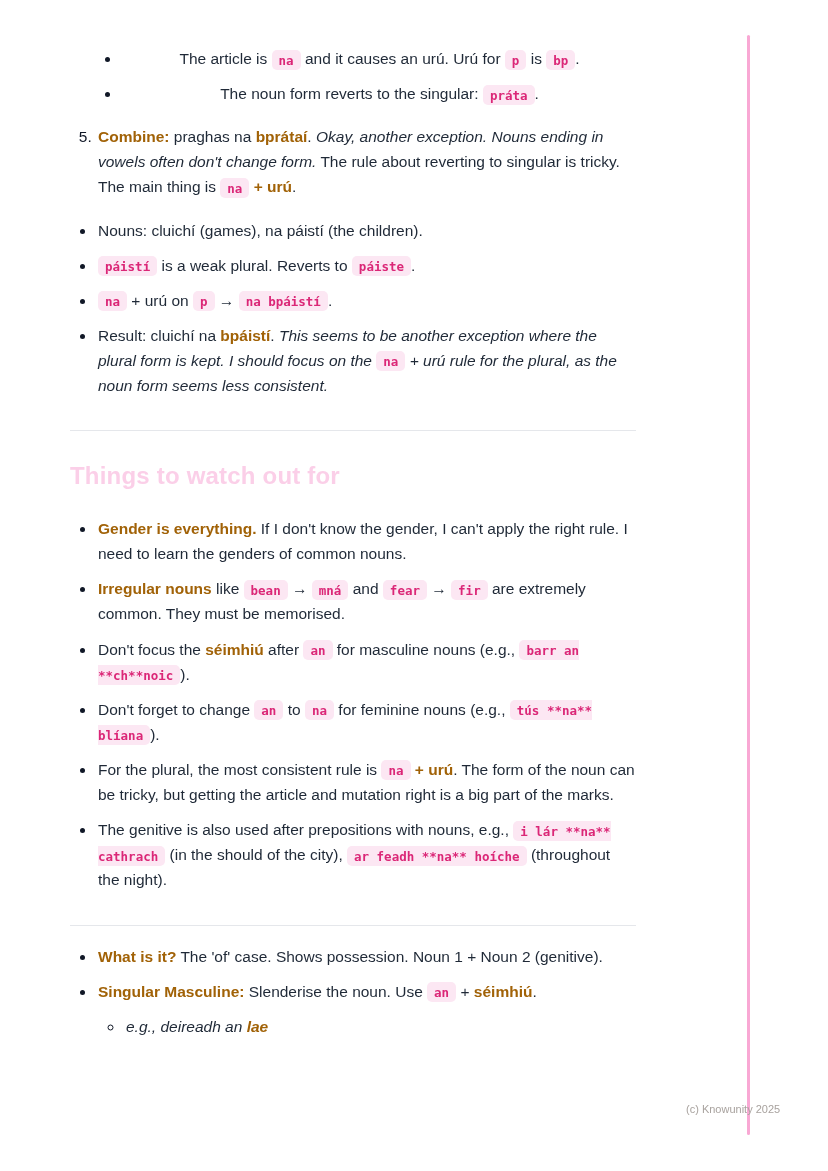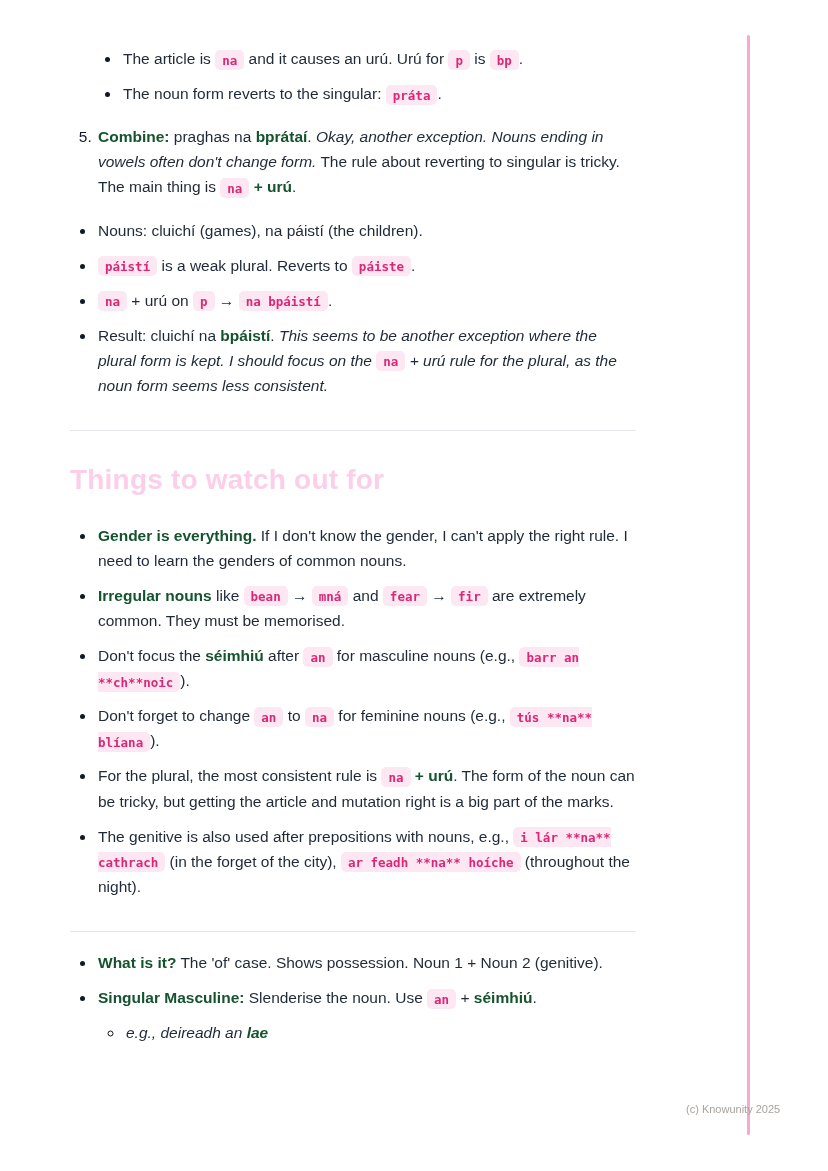--- a/index.html
+++ b/index.html
@@ -15,37 +15,37 @@
   }
   .content {
     position: absolute;
     left: 70px; top: 36px;
     width: 566px;
     font-size: 15.5px;
     line-height: 1.62;
   }
   .content > :first-child { margin-top: 0; }
   ul.blist, ol.blist { margin: 18px 0; padding-left: 26px; }
-  ul.l2 { margin-left: 25px; margin-top: 0; }
+  ul.l2 { margin-left: 25px; margin-top: 0; text-align: center; }
   li { margin: 10px 0; padding-left: 2px; }
   li::marker { color: #111827; }
   ul.sub { list-style: circle; margin: 8px 0 0; padding-left: 26px; }
-  .b { font-weight: 700; color: #14532d; }
+  .b { font-weight: 700; color: #a16207; }
   .i { font-style: italic; }
   code.chip {
     font-family: "DejaVu Sans Mono", monospace;
     font-size: 12.5px;
     background: var(--code-bg, #fce7f3);
     color: var(--code-text, #db2777);
     padding: 2.5px 7px;
     border-radius: 5px;
     font-weight: 700;
   }
   h2.section {
-    font-size: 28px;
+    font-size: 24px;
     font-weight: 800;
     color: var(--heading-color, #fbcfe8);
     margin: 26px 0 20px;
     letter-spacing: 0.2px;
   }
   hr.rule {
     border: none;
     border-top: 1px solid var(--rule-color, #e5e7eb);
     margin: 32px 0 0;
   }
@@ -83,21 +83,21 @@
       <li><span>Result: cluichí na </span><span class="b">bpáistí</span><span>. </span><span class="i">This seems to be another exception where the plural form is kept. I should focus on the </span><code class="chip">na</code><span class="i"> + urú rule for the plural, as the noun form seems less consistent.</span></li>
     </ul>
     <hr class="rule">
     <h2 class="section">Things to watch out for</h2>
     <ul class="blist">
       <li><span class="b">Gender is everything.</span><span> If I don't know the gender, I can't apply the right rule. I need to learn the genders of common nouns.</span></li>
       <li><span class="b">Irregular nouns</span><span> like </span><code class="chip">bean</code><span> → </span><code class="chip">mná</code><span> and </span><code class="chip">fear</code><span> → </span><code class="chip">fir</code><span> are extremely common. They must be memorised.</span></li>
       <li><span>Don't focus the </span><span class="b">séimhiú</span><span> after </span><code class="chip">an</code><span> for masculine nouns (e.g., </span><code class="chip">barr an **ch**noic</code><span>).</span></li>
       <li><span>Don't forget to change </span><code class="chip">an</code><span> to </span><code class="chip">na</code><span> for feminine nouns (e.g., </span><code class="chip">tús **na** blíana</code><span>).</span></li>
       <li><span>For the plural, the most consistent rule is </span><code class="chip">na</code><span> </span><span class="b">+ urú</span><span>. The form of the noun can be tricky, but getting the article and mutation right is a big part of the marks.</span></li>
-      <li><span>The genitive is also used after prepositions with nouns, e.g., </span><code class="chip">i lár **na** cathrach</code><span> (in the forget of the city), </span><code class="chip">ar feadh **na** hoíche</code><span> (throughout the night).</span></li>
+      <li><span>The genitive is also used after prepositions with nouns, e.g., </span><code class="chip">i lár **na** cathrach</code><span> (in the should of the city), </span><code class="chip">ar feadh **na** hoíche</code><span> (throughout the night).</span></li>
     </ul>
     <hr class="rule">
     <ul class="blist">
       <li><span class="b">What is it?</span><span> The 'of' case. Shows possession. Noun 1 + Noun 2 (genitive).</span></li>
       <li><span class="b">Singular Masculine:</span><span> Slenderise the noun. Use </span><code class="chip">an</code><span> + </span><span class="b">séimhiú</span><span>.</span><ul class="sub">
           <li><span class="i">e.g., deireadh an </span><span class="b i">lae</span></li>
         </ul></li>
     </ul>
   </main>
 

